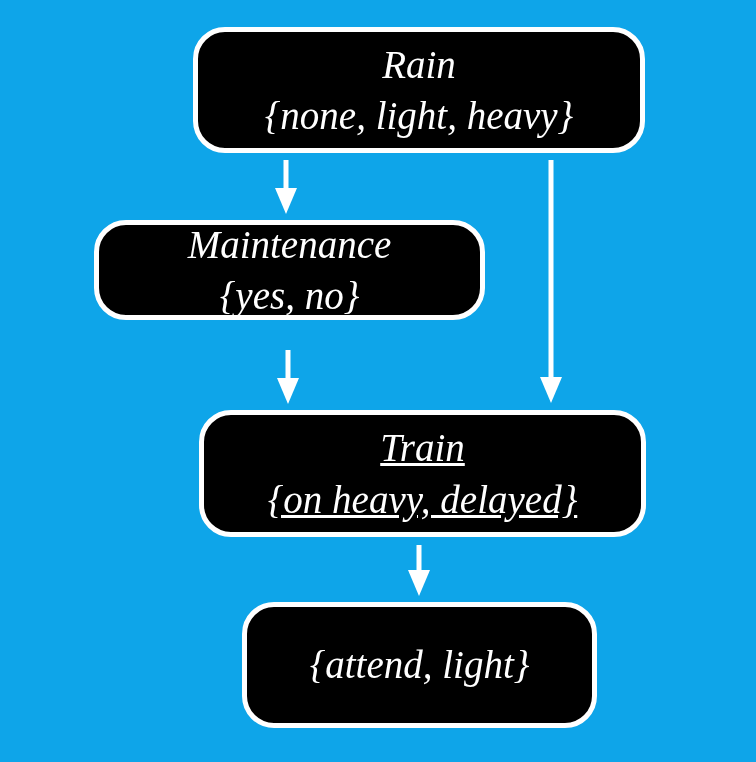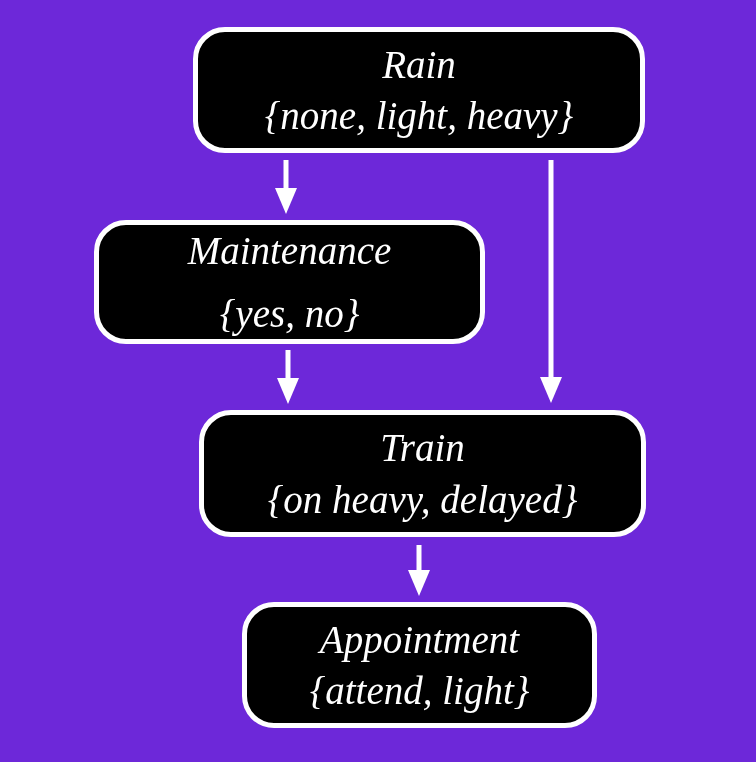--- a/index.html
+++ b/index.html
@@ -4,21 +4,21 @@
 <style>
   html, body {
     margin: 0;
     padding: 0;
     background: #000000;
   }
   .canvas {
     position: relative;
     width: 756px;
     height: 762px;
-    background: #6d28d9;
+    background: #0ea5e9;
     overflow: hidden;
     font-family: "Liberation Serif", "DejaVu Serif", serif;
   }
   .edges-layer {
     position: absolute;
     left: 0;
     top: 0;
     width: 756px;
     height: 762px;
     pointer-events: none;
@@ -36,22 +36,22 @@
     justify-content: center;
     text-align: center;
     font-style: italic;
     font-size: 39px;
     line-height: 1.32;
   }
   .node-title, .node-values {
     white-space: nowrap;
   }
   #node-rain        { left: 193px; top:  27px; width: 452px; height: 126px; }
-  #node-maintenance { left:  94px; top: 220px; width: 391px; height: 124px; justify-content: space-between; }
-  #node-train       { left: 199px; top: 410px; width: 447px; height: 127px; }
+  #node-maintenance { left:  94px; top: 220px; width: 391px; height: 100px; }
+  #node-train       { left: 199px; top: 410px; width: 447px; height: 127px; text-decoration: underline; }
   #node-appointment { left: 242px; top: 602px; width: 355px; height: 126px; }
 </style>
 </head>
 <body>
 
 <div class="canvas">
 
   <svg class="edges-layer" viewBox="0 0 756 762" xmlns="http://www.w3.org/2000/svg" aria-hidden="true">
 
     <g>
@@ -84,17 +84,16 @@
     <div class="node-title">Maintenance</div>
     <div class="node-values">{yes, no}</div>
   </div>
 
   <div class="node" id="node-train">
     <div class="node-title">Train</div>
     <div class="node-values">{on heavy, delayed}</div>
   </div>
 
   <div class="node" id="node-appointment">
-    <div class="node-title">Appointment</div>
     <div class="node-values">{attend, light}</div>
   </div>
 
 </div>
 
 </body></html>

